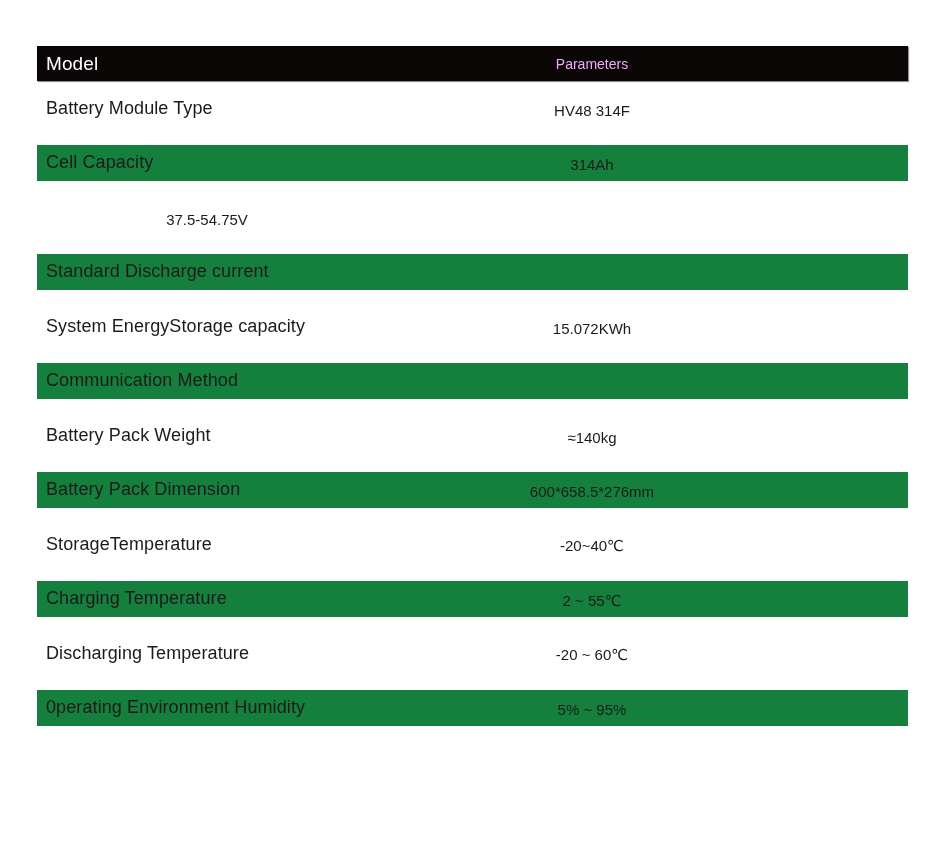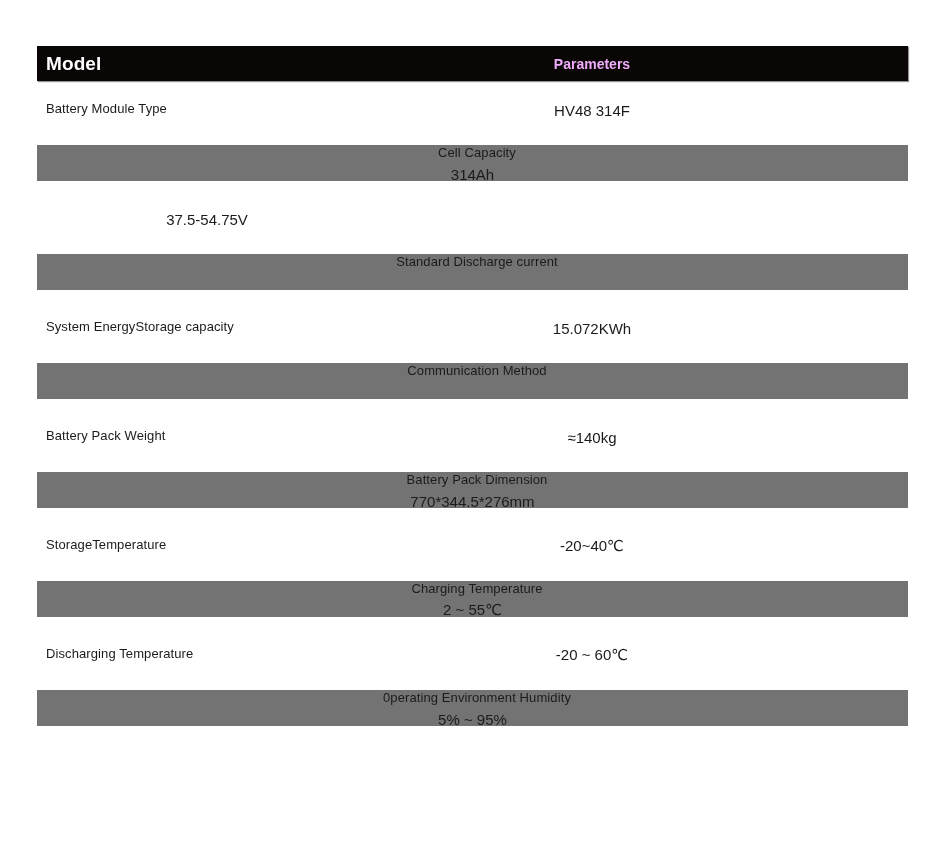--- a/index.html
+++ b/index.html
@@ -15,44 +15,43 @@
     left: 37px;
     top: 46px;
     width: 871px;
   }
   .header-row {
     height: 35px;
     background: #0a0605;
     color: #ffffff;
     display: flex;
     align-items: center;
-    font-weight: bold;
+    font-weight: normal;
     font-size: 19px;
     box-shadow: 1px 1px 1px rgba(60,60,60,0.55);
   }
   .row {
     height: 54.5px;
     display: flex;
     align-items: center;
   }
   .band {
     height: 36px;
     width: 100%;
     display: flex;
     align-items: center;
     background: transparent;
   }
   .row.alt .band {
-    background: #737373;
-    flex-direction: column;
+    background: #15803d;
   }
   .cell-label {
     flex: 1;
     padding-left: 9px;
-    font-size: 13px;
+    font-size: 18px;
     color: #1b1b1b;
     letter-spacing: 0.1px;
     white-space: nowrap;
   }
   .header-row .cell-label {
     color: #ffffff;
     font-size: 19px;
   }
   .cell-value {
     width: 340px;
@@ -131,21 +130,21 @@
     <div class="band">
       <div class="cell-label">Battery Pack Weight</div>
       <div class="cell-value">≈140kg</div>
       <div class="spacer"></div>
     </div>
   </div>
 
   <div class="row alt">
     <div class="band">
       <div class="cell-label">Battery Pack Dimension</div>
-      <div class="cell-value">770*344.5*276mm</div>
+      <div class="cell-value">600*658.5*276mm</div>
       <div class="spacer"></div>
     </div>
   </div>
 
   <div class="row">
     <div class="band">
       <div class="cell-label">StorageTemperature</div>
       <div class="cell-value">-20~40℃</div>
       <div class="spacer"></div>
     </div>

